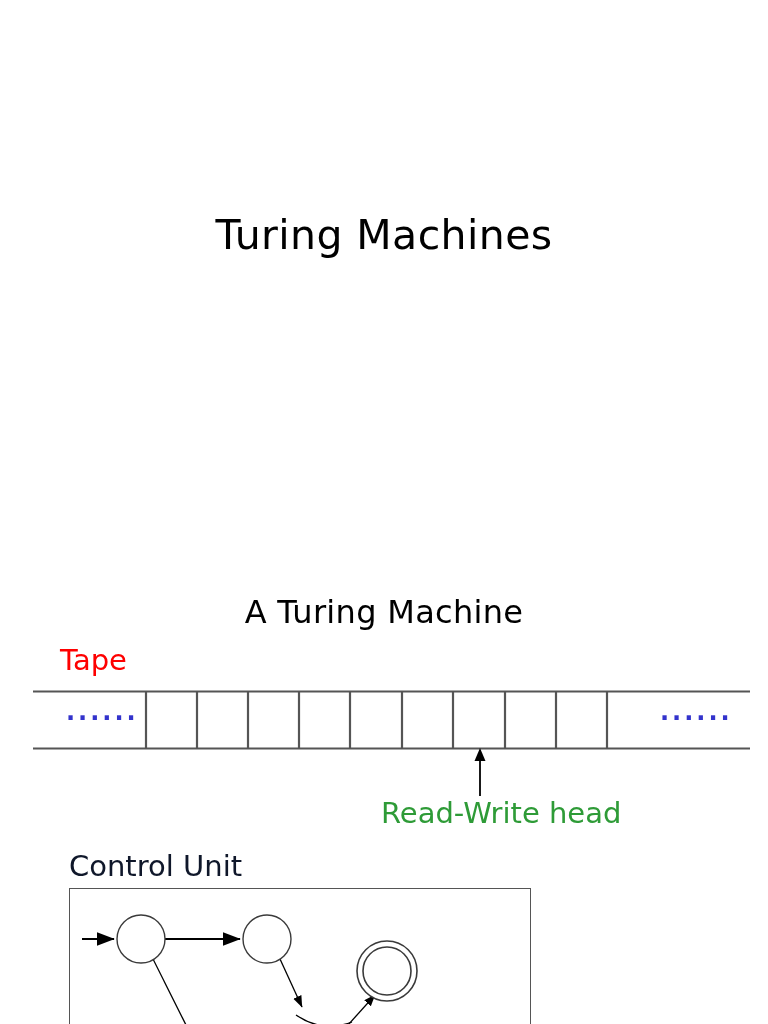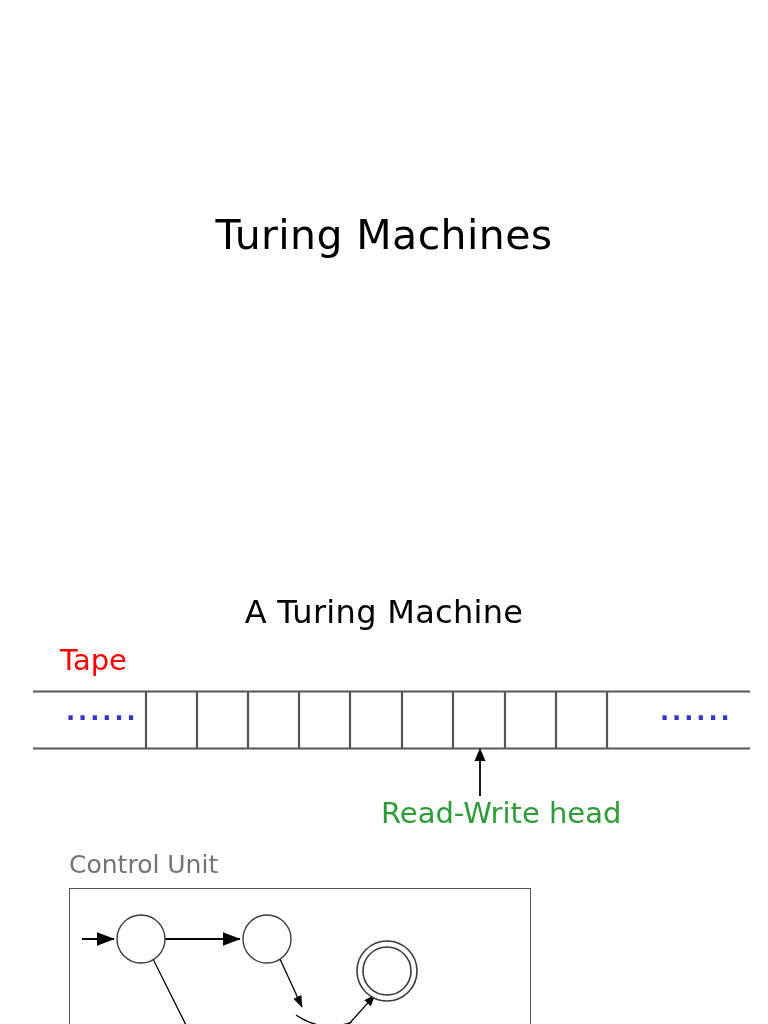--- a/index.html
+++ b/index.html
@@ -81,23 +81,23 @@
     line-height: 1.1;
     white-space: nowrap;
     margin-left: 26px;
   }
 
   .label-control {
     position: absolute;
     left: 69px;
     top: 851px;
     font-family: "DejaVu Sans", sans-serif;
-    font-size: 25px;
-    font-weight: 500;
-    color: #737373;
+    font-size: 29px;
+    font-weight: 500;
+    color: #0f172a;
     line-height: 1.1;
     white-space: nowrap;
   }
 
   
   .tape-wrap {
     position: absolute;
     left: 0px;
     top: 680px;
     width: 768px;

